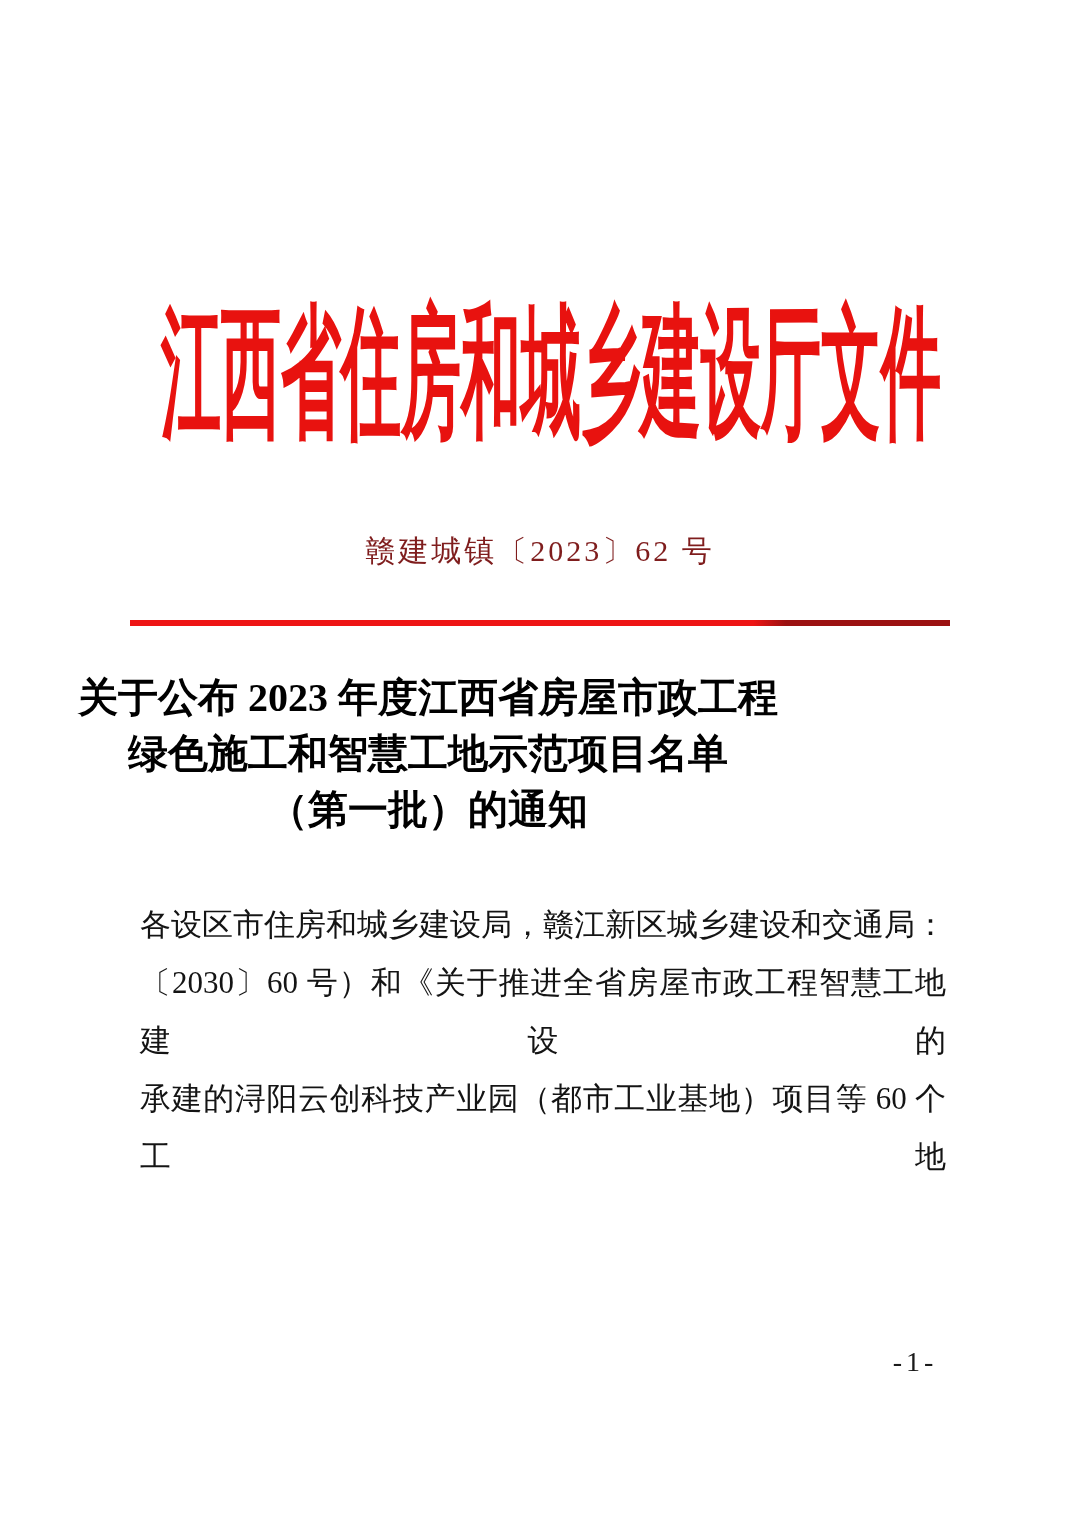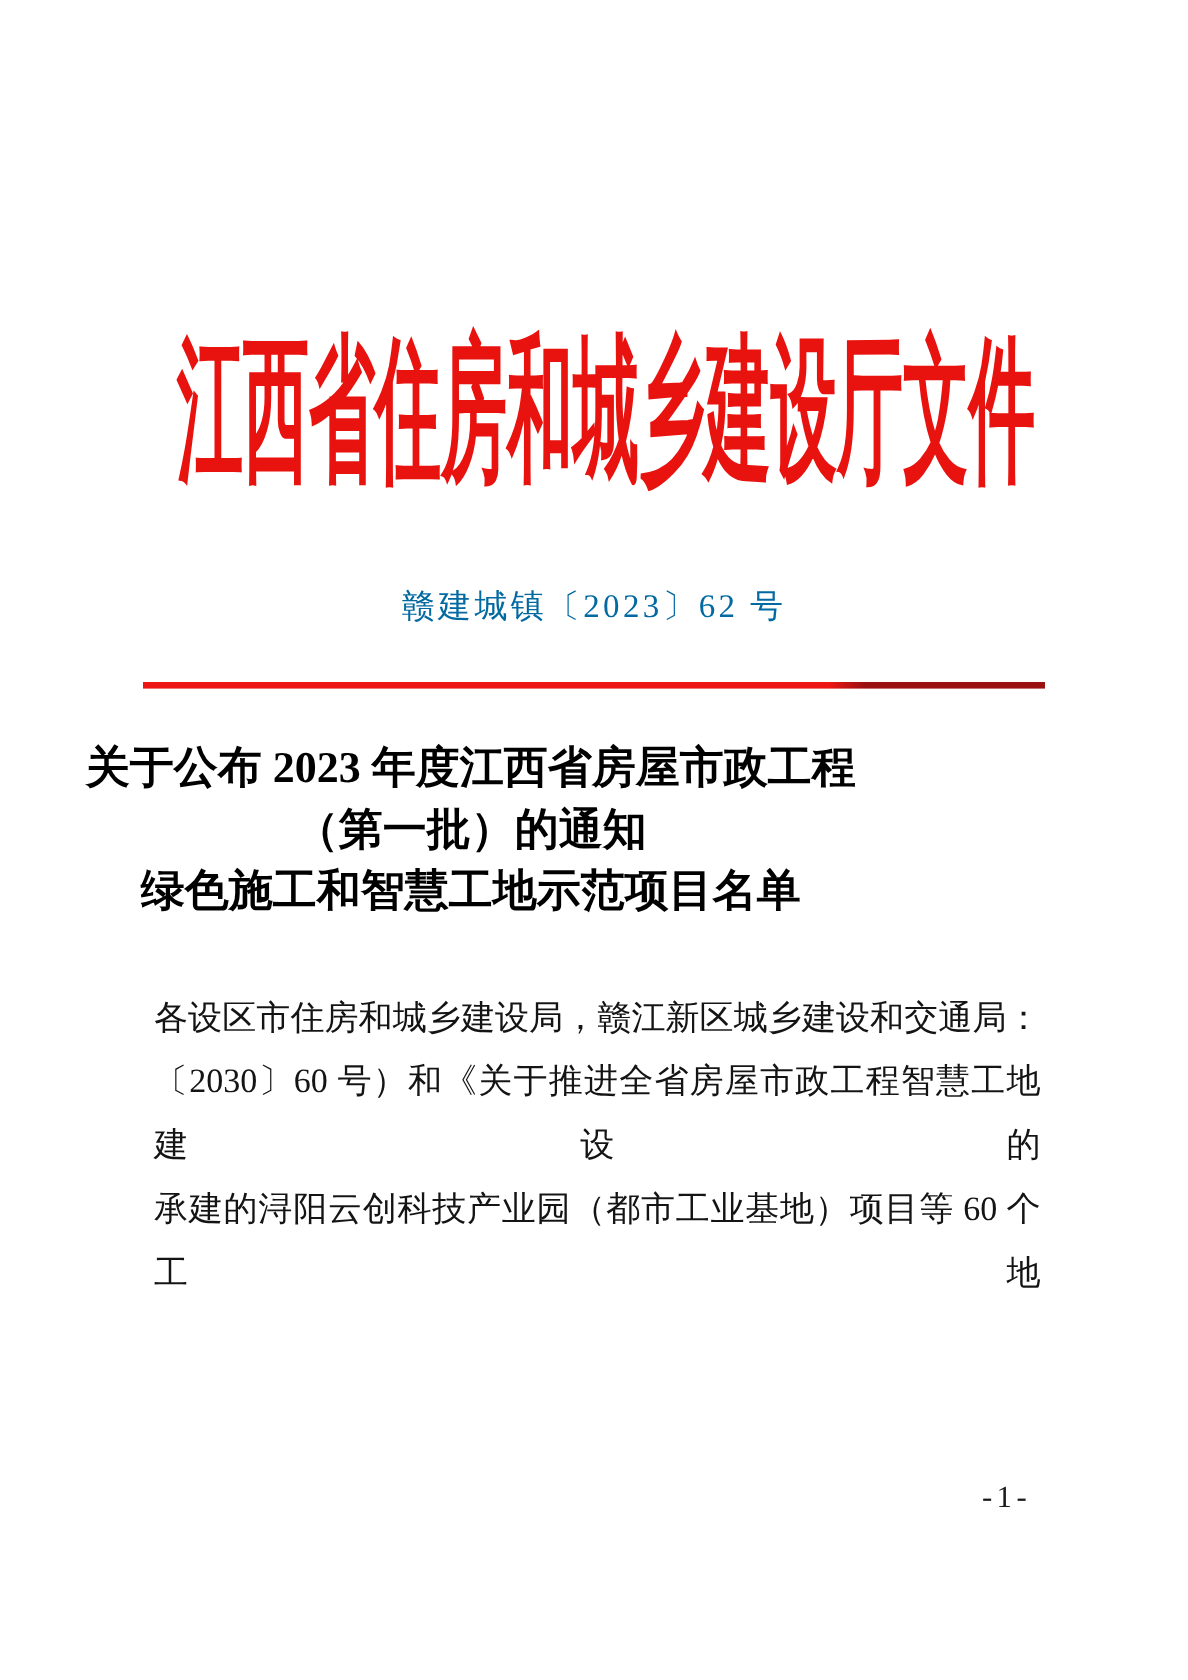--- a/index.html
+++ b/index.html
@@ -36,21 +36,21 @@
     transform-origin: 50% 0%;
   }
   .doc-number {
     position: absolute;
     top: 531px;
     left: 0;
     width: 1080px;
     text-align: center;
     font-size: 30px;
     letter-spacing: 3px;
-    color: #0369a1;
+    color: #7f1d1d;
   }
   .red-divider {
     position: absolute;
     top: 620px;
     left: 130px;
     width: 820px;
     height: 6px;
     background: linear-gradient(to right, #ee1515 0%, #ee1515 76%, #9b1111 80%, #9b1111 100%);
   }
   .title-block {
@@ -99,22 +99,22 @@
   <div class="agency-header">
     <span class="agency-text">江西省住房和城乡建设厅文件</span>
   </div>
 
   <div class="doc-number">赣建城镇〔2023〕62 号</div>
 
   <div class="red-divider"></div>
 
   <div class="title-block">
     <div class="title-line">关于公布 2023 年度江西省房屋市政工程</div>
+    <div class="title-line">绿色施工和智慧工地示范项目名单</div>
     <div class="title-line">（第一批）的通知</div>
-    <div class="title-line">绿色施工和智慧工地示范项目名单</div>
   </div>
 
   <div class="body-block">
     <div class="body-line salutation">各设区市住房和城乡建设局，赣江新区城乡建设和交通局：</div>
     <div class="body-line just">〔2030〕60 号）和《关于推进全省房屋市政工程智慧工地建设的</div>
     <div class="body-line just">承建的浔阳云创科技产业园（都市工业基地）项目等 60 个工地</div>
 
   </div>
 
   <div class="page-number">-1-</div>

